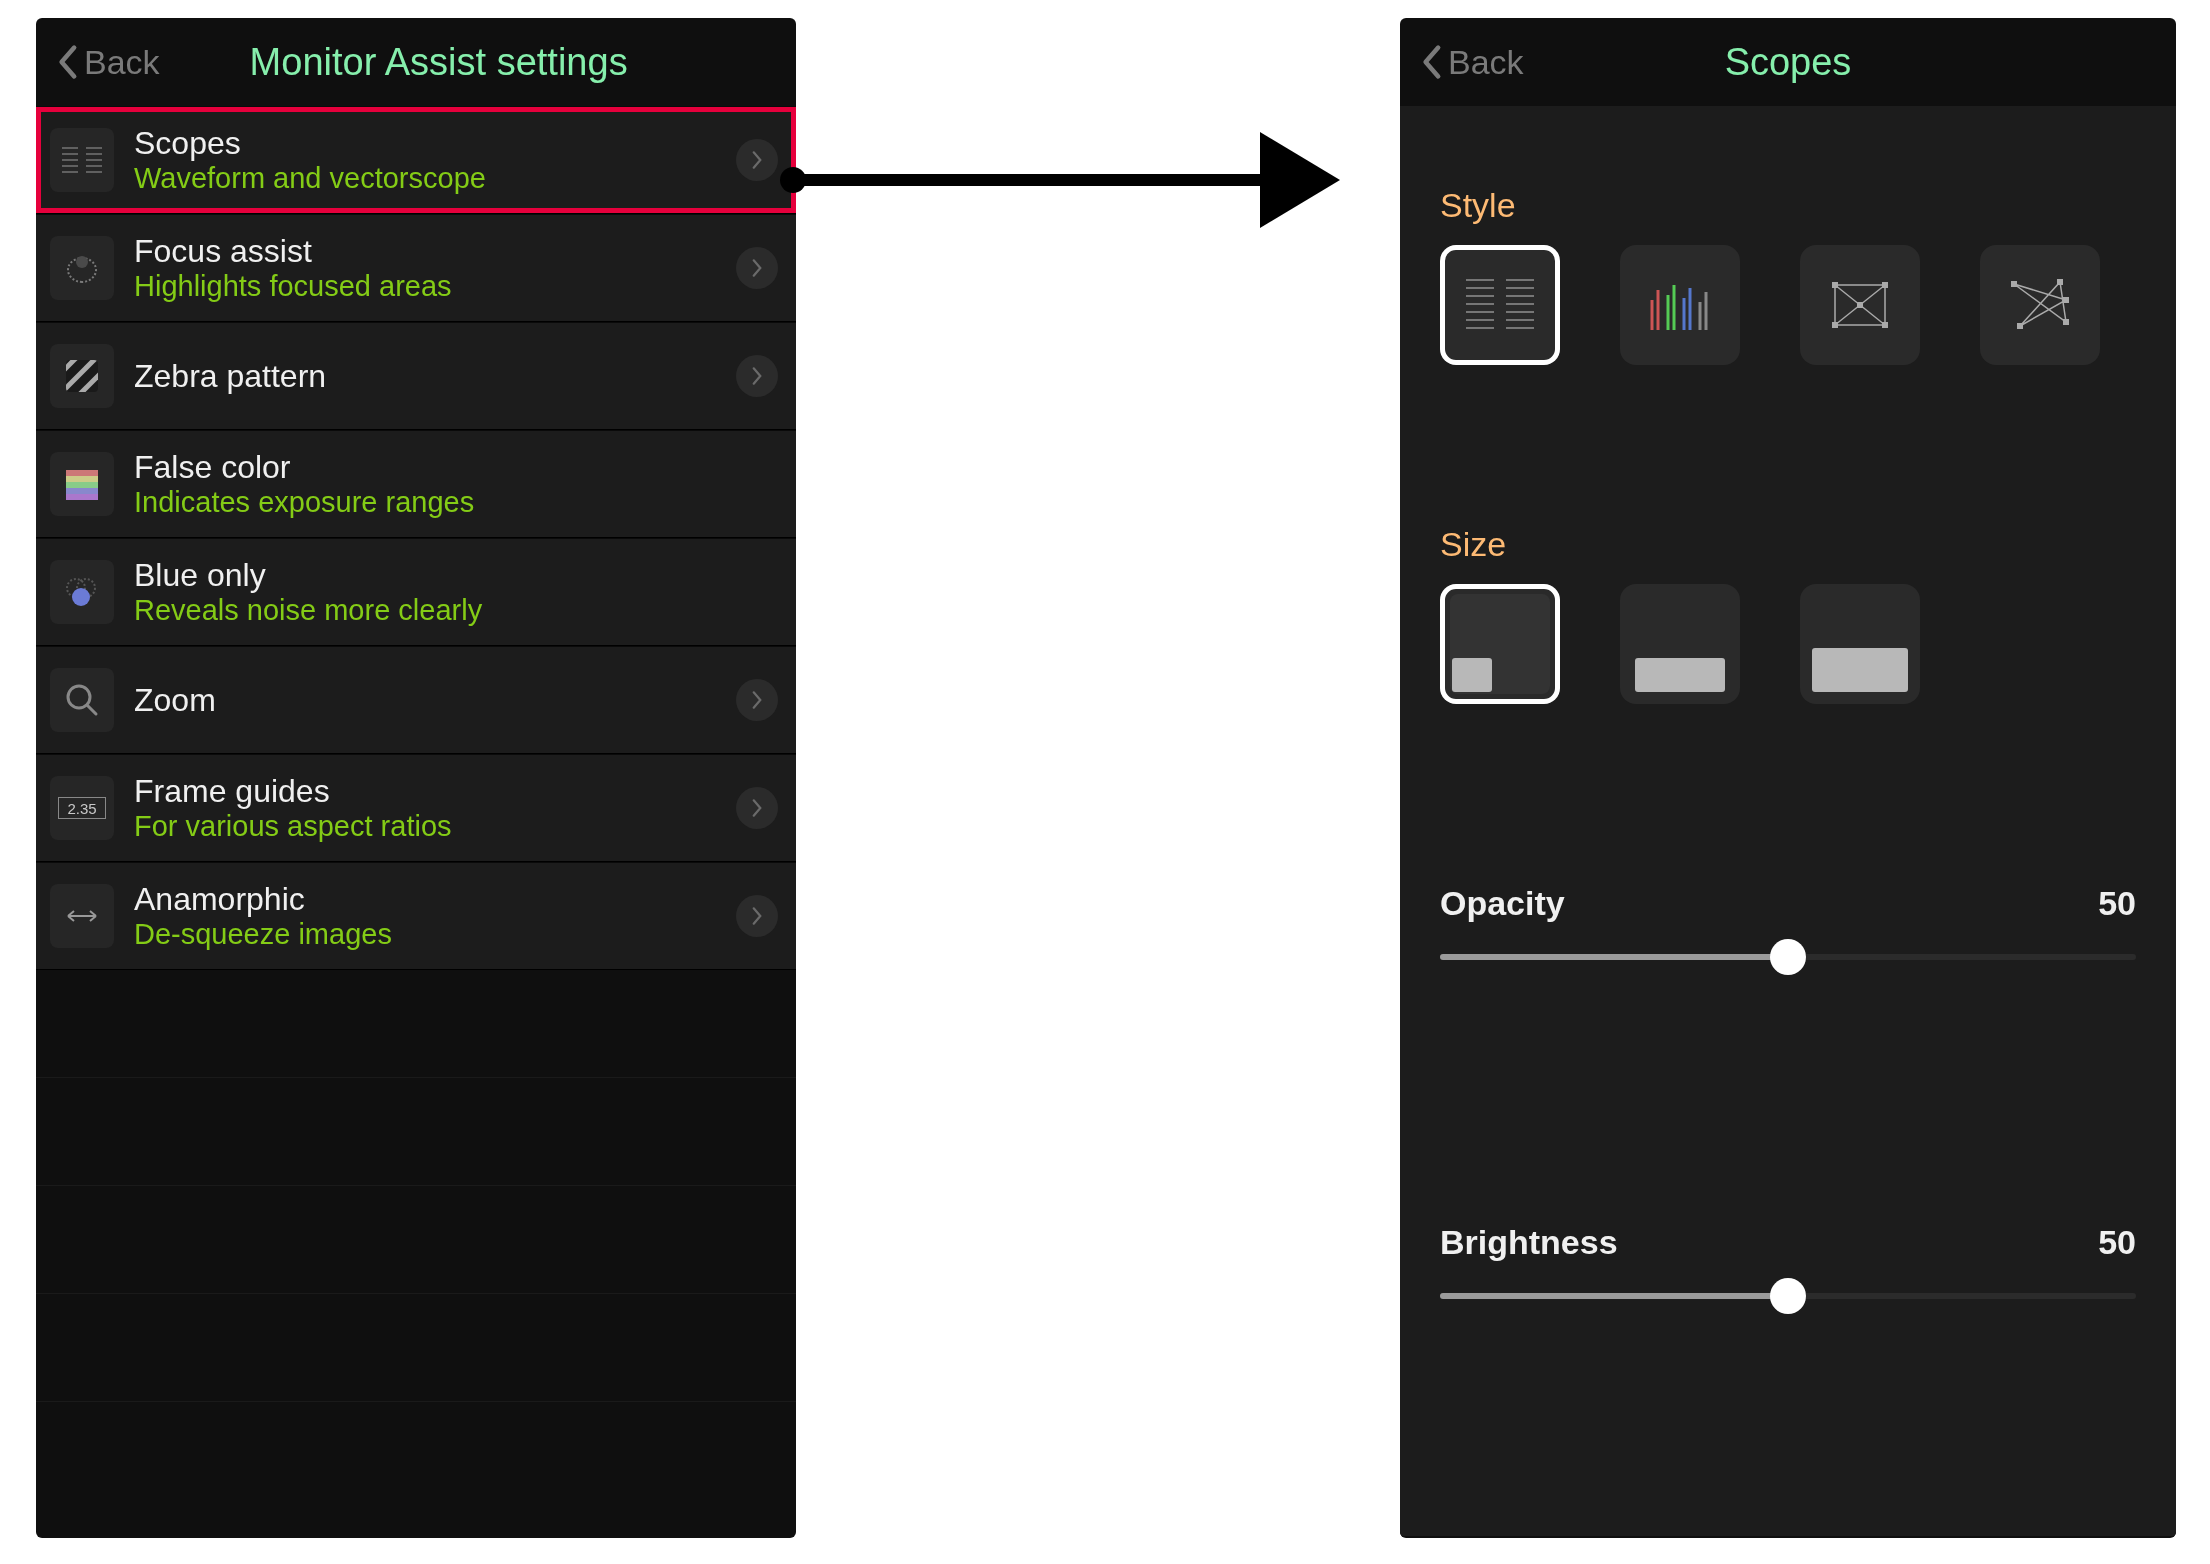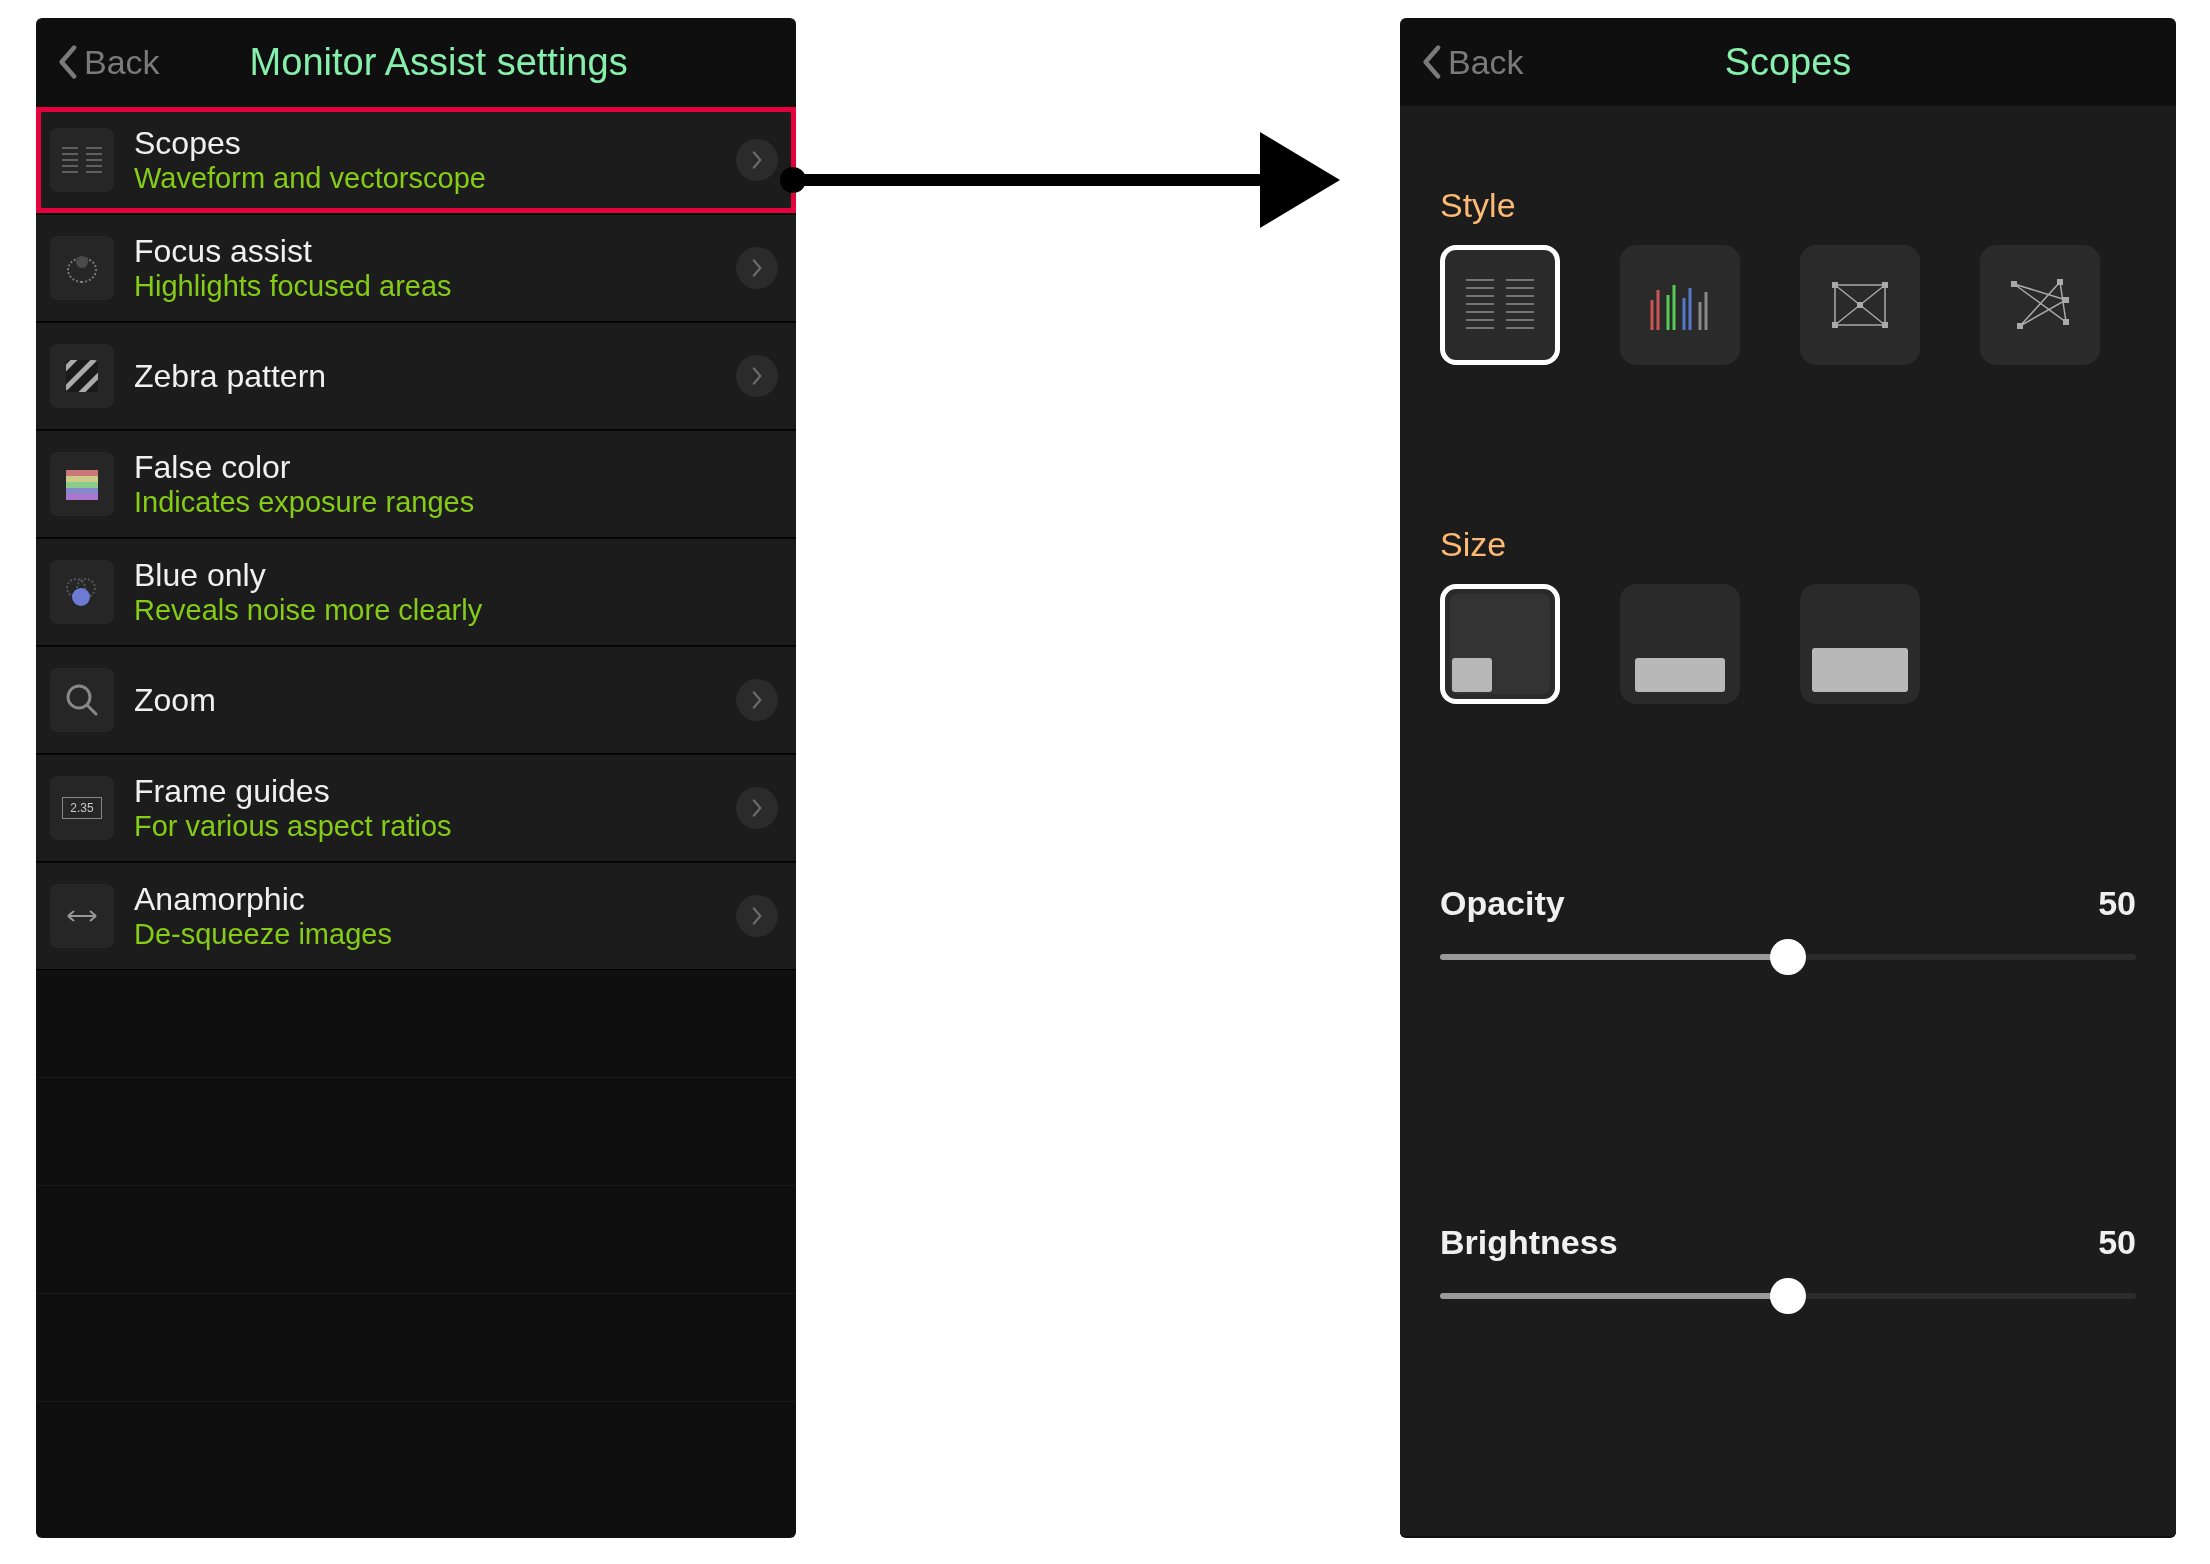--- a/index.html
+++ b/index.html
@@ -333,21 +333,21 @@
       <div class="row-chevron">
         <svg viewBox="0 0 12 20">
             <path d="M3 3 L9 10 L3 17" stroke="#6a6a6a" stroke-width="2" fill="none" stroke-linecap="round"></path>
           </svg>
       </div>
     </div>
 
 
     <div class="row">
       <div class="row-icon" style="position:relative;">
-        <div style="border:1px solid #888;width:40px;height:22px;display:flex;align-items:center;justify-content:center;font-size:12px;color:#c8c8c8;">2.35</div>
+        <div style="border:1px solid #888;width:48px;height:22px;display:flex;align-items:center;justify-content:center;font-size:15px;color:#c8c8c8;">2.35</div>
       </div>
       <div class="row-text">
         <div class="row-title">Frame guides</div>
         <div class="row-sub">For various aspect ratios</div>
       </div>
       <div class="row-chevron">
         <svg viewBox="0 0 12 20">
             <path d="M3 3 L9 10 L3 17" stroke="#6a6a6a" stroke-width="2" fill="none" stroke-linecap="round"></path>
           </svg>
       </div>

